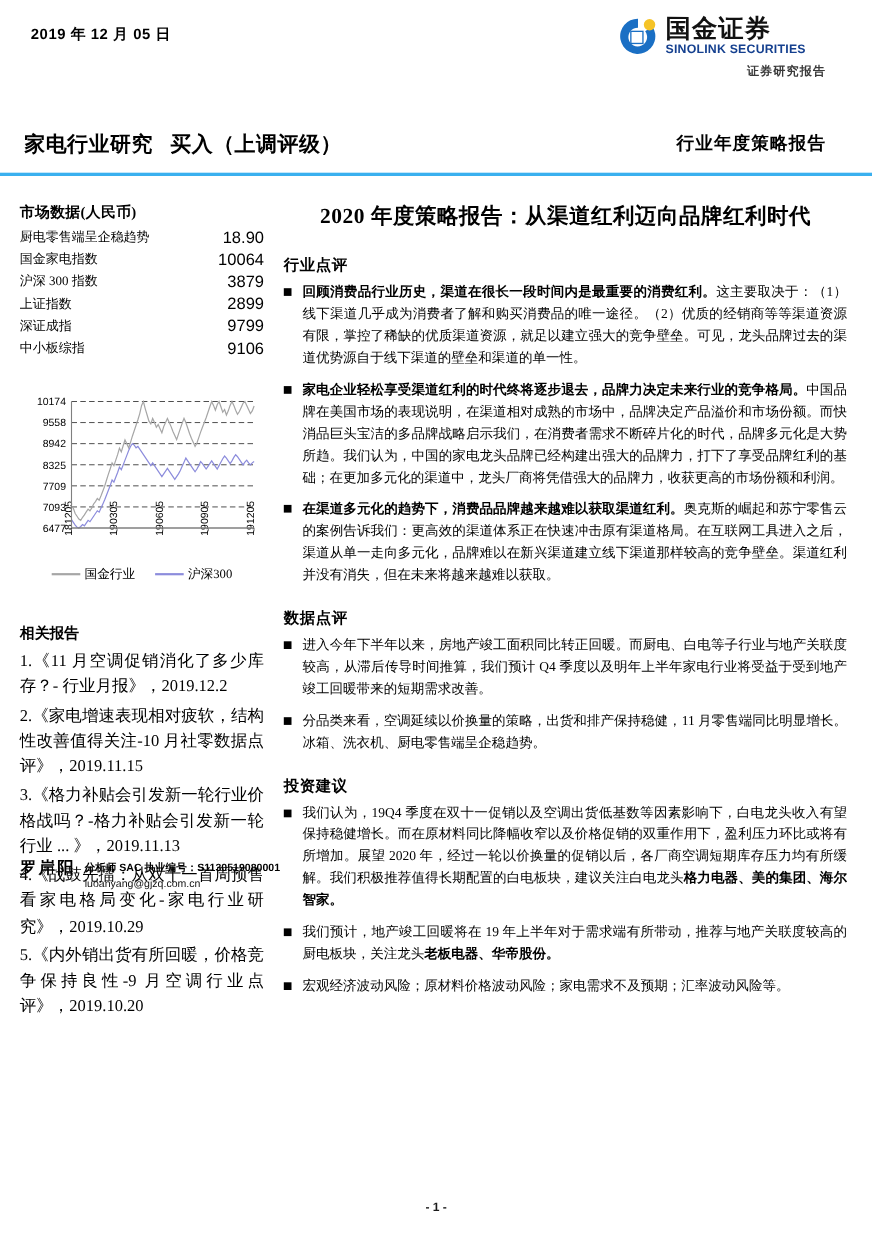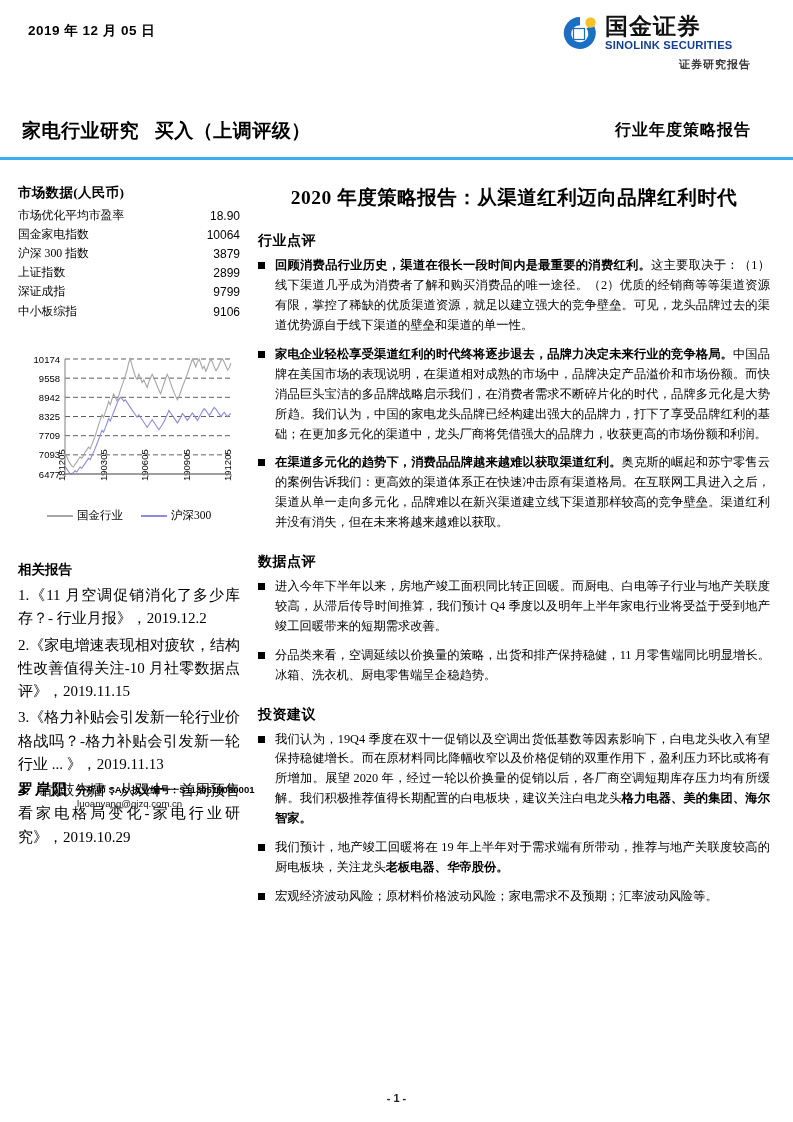--- a/index.html
+++ b/index.html
@@ -155,21 +155,21 @@
     border-collapse: collapse;
     font-size: 11.8px;
   }
   .mkt-table td {
     padding: 1.6px 0;
     white-space: nowrap;
   }
   .mkt-table td.val {
     text-align: right;
     font-family: "Liberation Sans", sans-serif;
-    font-size: 12px;
+    font-size: 15px;
   }
 
   
   .chart-box {
     margin-top: 18px;
     width: 222px;
     height: 200px;
     position: relative;
   }
   .chart-svg { display: block; }
@@ -311,21 +311,21 @@
 
   <div class="content">
 
     <div class="col-left">
 
       <div class="side-title">市场数据(人民币)</div>
 
       <table class="mkt-table">
         <tbody id="mkt-body">
             <tr>
-              <td>市场优化平均市盈率</td>
+              <td>厨电零售端呈企稳趋势</td>
               <td class="val">18.90</td>
             </tr>
             <tr>
               <td>国金家电指数</td>
               <td class="val">10064</td>
             </tr>
             <tr>
               <td>沪深 300 指数</td>
               <td class="val">3879</td>
             </tr>
@@ -393,20 +393,21 @@
             </span>
           </div>
       </div>
 
       <div class="rel-title">相关报告</div>
       <div class="rel-list" id="rel-list">
           <div class="rel-item">1.《11 月空调促销消化了多少库存？- 行业月报》，2019.12.2</div>
           <div class="rel-item">2.《家电增速表现相对疲软，结构性改善值得关注-10 月社零数据点评》，2019.11.15</div>
           <div class="rel-item">3.《格力补贴会引发新一轮行业价格战吗？-格力补贴会引发新一轮行业 ... 》，2019.11.13</div>
           <div class="rel-item">4.《战鼓先擂：从双十一首周预售看家电格局变化-家电行业研究》，2019.10.29</div>
+          <div class="rel-item">5.《内外销出货有所回暖，价格竞争保持良性-9 月空调行业点评》，2019.10.20</div>
         </div>
 
     </div>
 
     <div class="col-right">
       <div class="doc-title">2020 年度策略报告：从渠道红利迈向品牌红利时代</div>
       <div id="sections">
           <div class="sec-head">行业点评</div>
           <div class="bullet">
             <span class="sq"></span>

